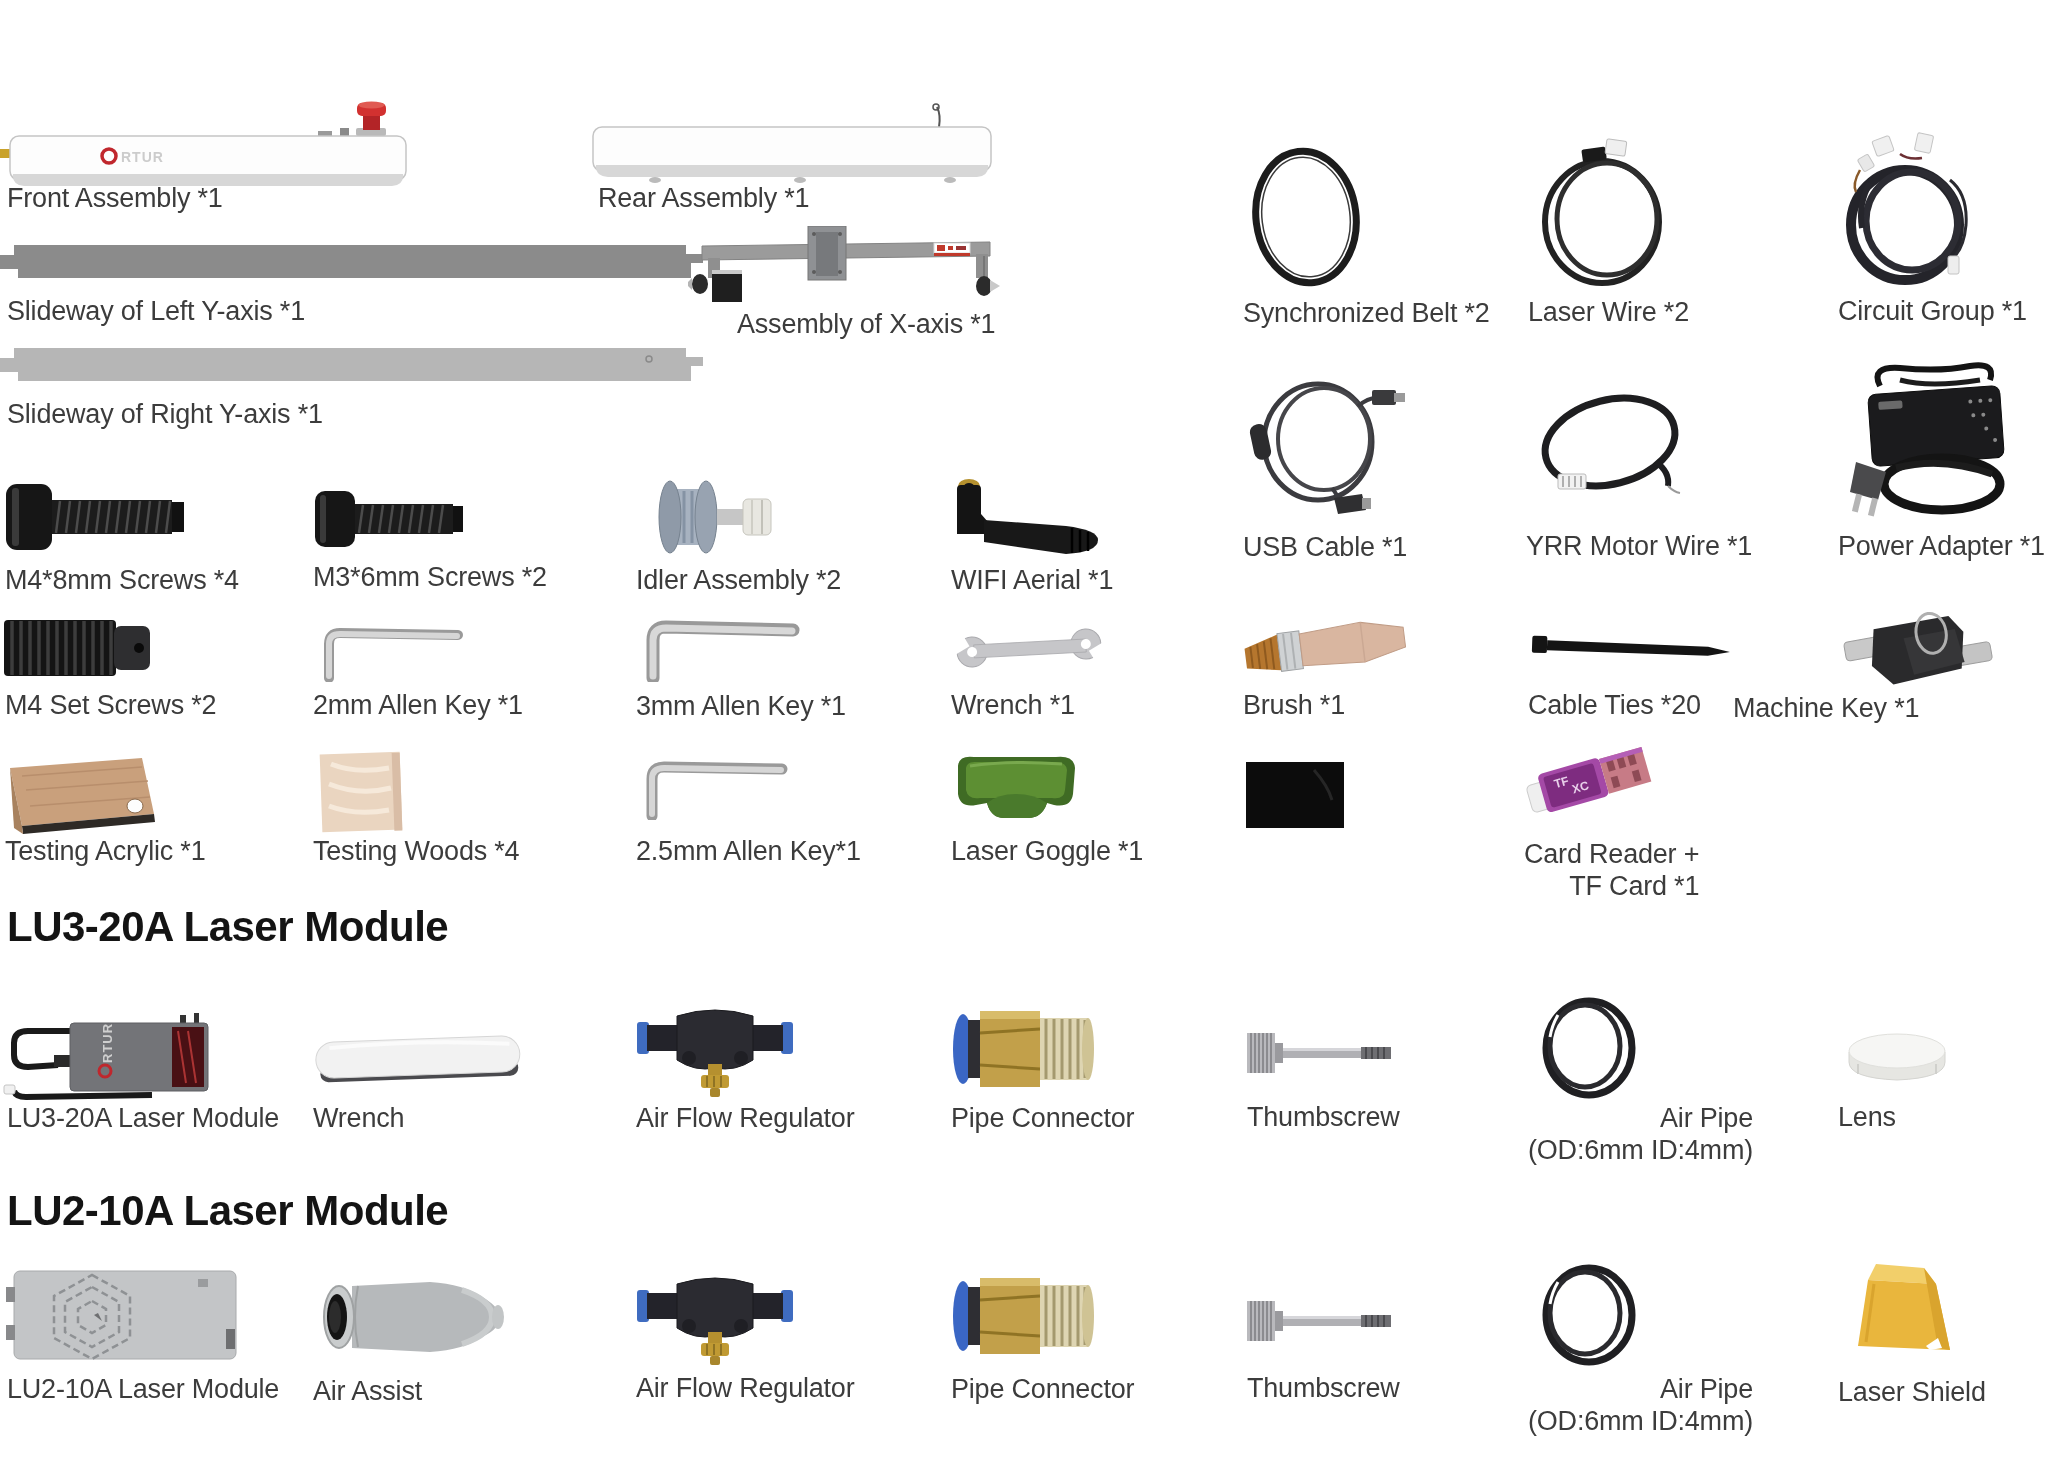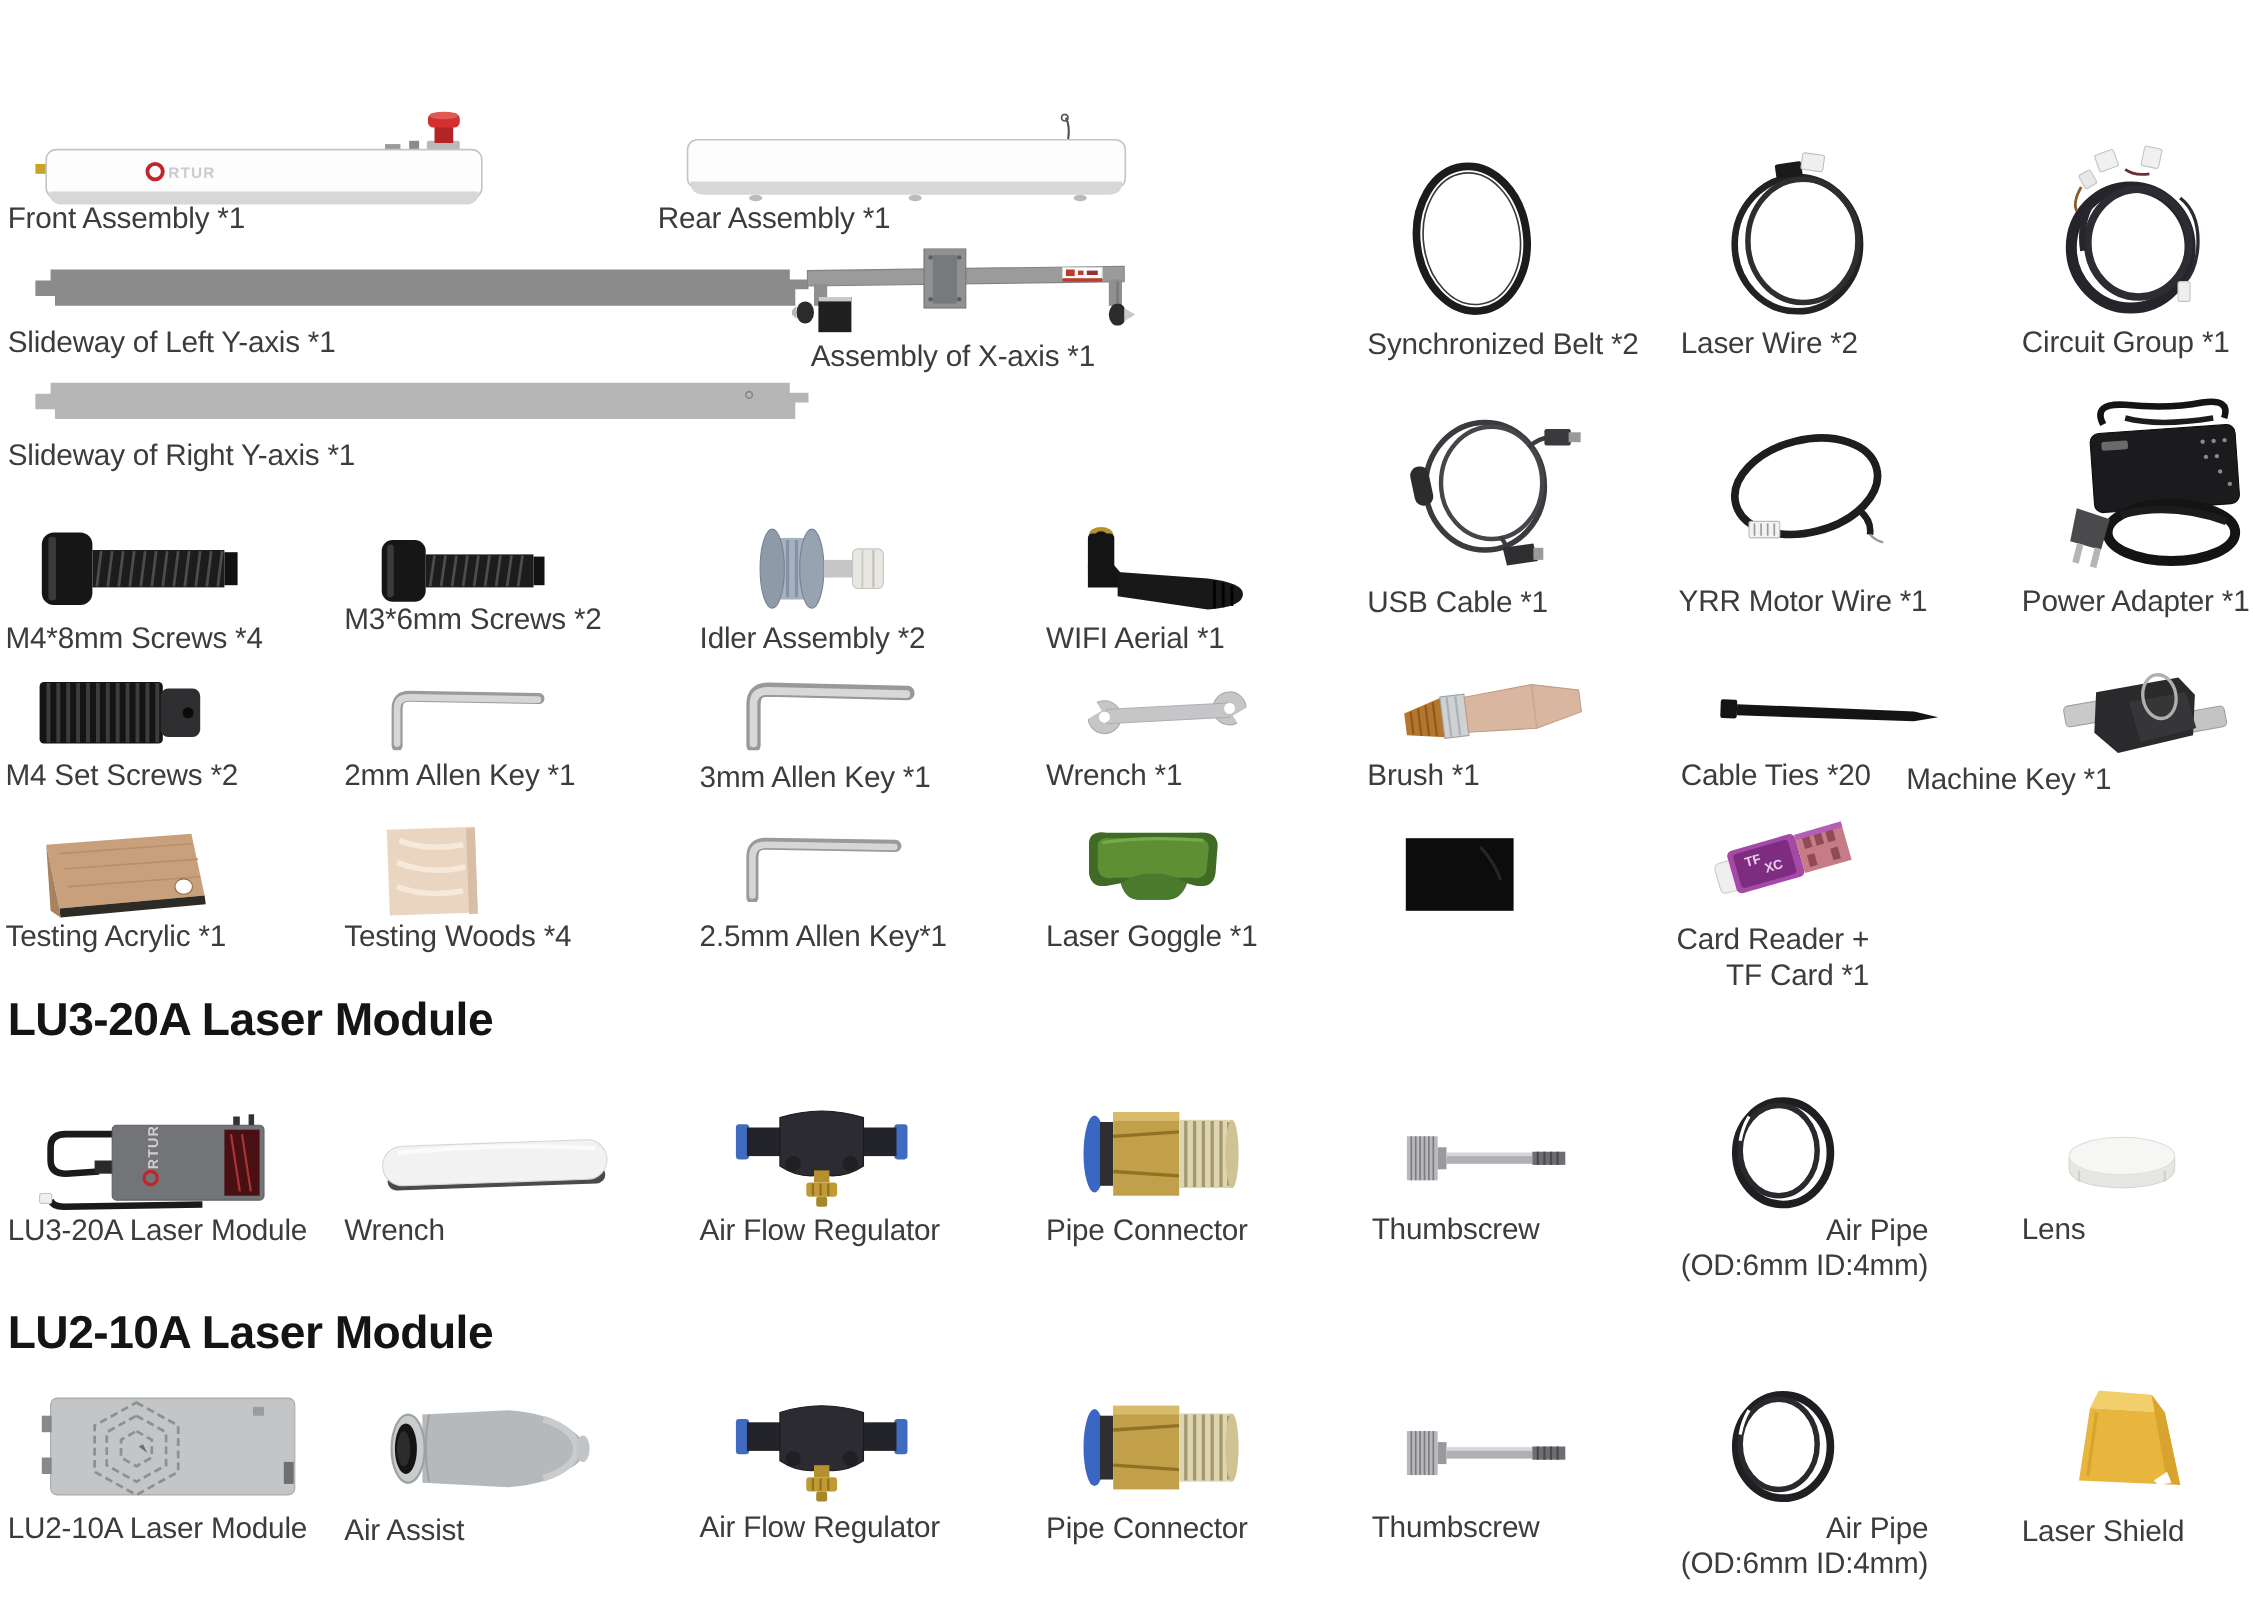--- a/index.html
+++ b/index.html
@@ -1,21 +1,21 @@
 <!DOCTYPE html>
 <html><head>
 <meta charset="utf-8">
 <style>
   html,body{margin:0;padding:0;background:#ffffff;}
   #canvas{position:relative;width:2048px;height:1471px;background:#ffffff;overflow:hidden;
           font-family:"Liberation Sans","DejaVu Sans",sans-serif;}
   .heading{position:absolute;font-size:42px;font-weight:700;color:#141414;letter-spacing:-0.5px;white-space:nowrap;}
   .lbl{position:absolute;font-size:27px;font-weight:400;color:#3c3c3c;letter-spacing:-0.2px;
        white-space:nowrap;line-height:1.18;text-align:right;}
-  .fig{position:absolute;padding-left:32px;}
+  .fig{position:absolute;}
   .fig svg{display:block;width:100%;height:100%;}
 </style>
 </head>
 <body>
 
 <div id="canvas">
 
   <div class="heading" style="left:7px;top:903px">LU3-20A Laser Module</div>
   <div class="heading" style="left:7px;top:1187px">LU2-10A Laser Module</div>
 
@@ -607,21 +607,21 @@
   <div class="lbl" style="left:7px;top:296px">Slideway of Left Y-axis *1</div>
   <div class="lbl" style="left:737px;top:309px">Assembly of X-axis *1</div>
   <div class="lbl" style="left:7px;top:399px">Slideway of Right Y-axis *1</div>
   <div class="lbl" style="left:1243px;top:298px">Synchronized Belt *2</div>
   <div class="lbl" style="left:1528px;top:297px">Laser Wire *2</div>
   <div class="lbl" style="left:1838px;top:296px">Circuit Group *1</div>
   <div class="lbl" style="left:1243px;top:532px">USB Cable *1</div>
   <div class="lbl" style="left:1526px;top:531px">YRR Motor Wire *1</div>
   <div class="lbl" style="left:1838px;top:531px">Power Adapter *1</div>
   <div class="lbl" style="left:5px;top:565px">M4*8mm Screws *4</div>
-  <div class="lbl" style="left:313px;top:548px">M3*6mm Screws *2</div>
+  <div class="lbl" style="left:313px;top:562px">M3*6mm Screws *2</div>
   <div class="lbl" style="left:636px;top:565px">Idler Assembly *2</div>
   <div class="lbl" style="left:951px;top:565px">WIFI Aerial *1</div>
   <div class="lbl" style="left:5px;top:690px">M4 Set Screws *2</div>
   <div class="lbl" style="left:313px;top:690px">2mm Allen Key *1</div>
   <div class="lbl" style="left:636px;top:691px">3mm Allen Key *1</div>
   <div class="lbl" style="left:951px;top:690px">Wrench *1</div>
   <div class="lbl" style="left:1243px;top:690px">Brush *1</div>
   <div class="lbl" style="left:1528px;top:690px">Cable Ties *20</div>
   <div class="lbl" style="left:1733px;top:693px">Machine Key *1</div>
   <div class="lbl" style="left:5px;top:836px">Testing Acrylic *1</div>

